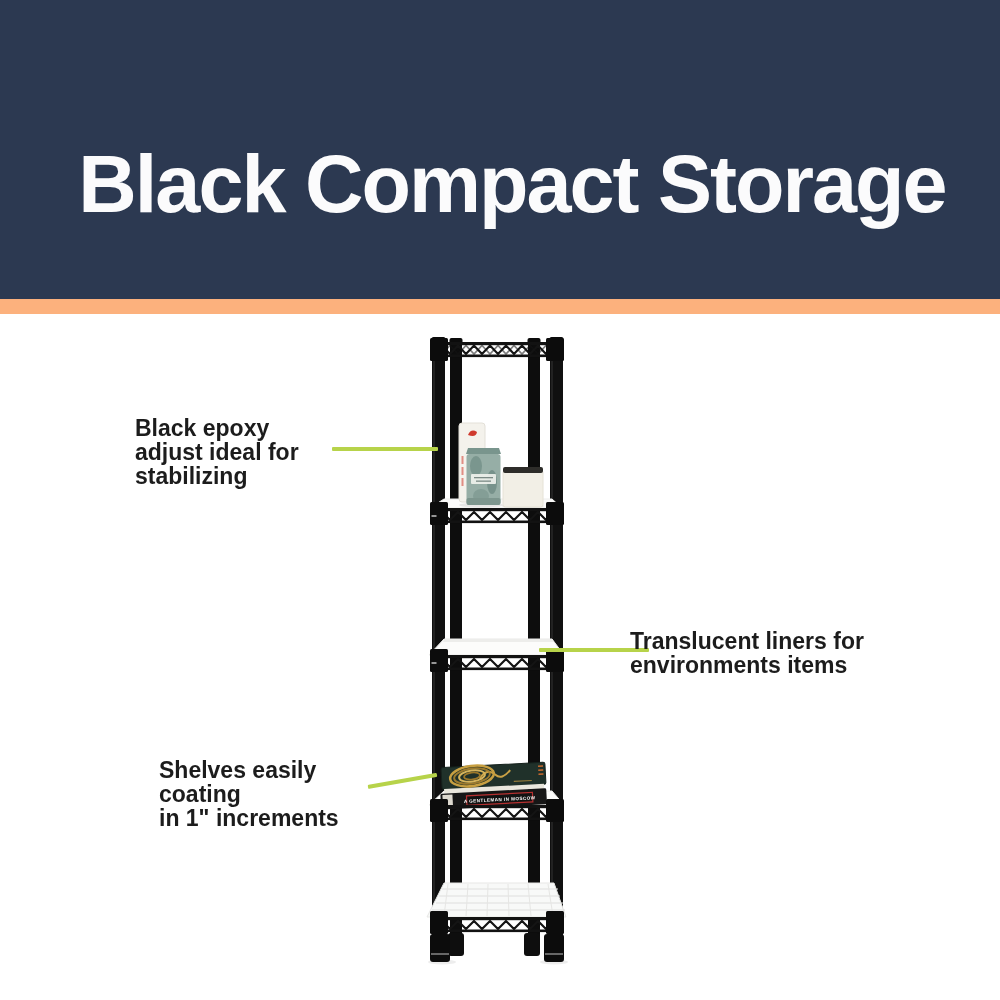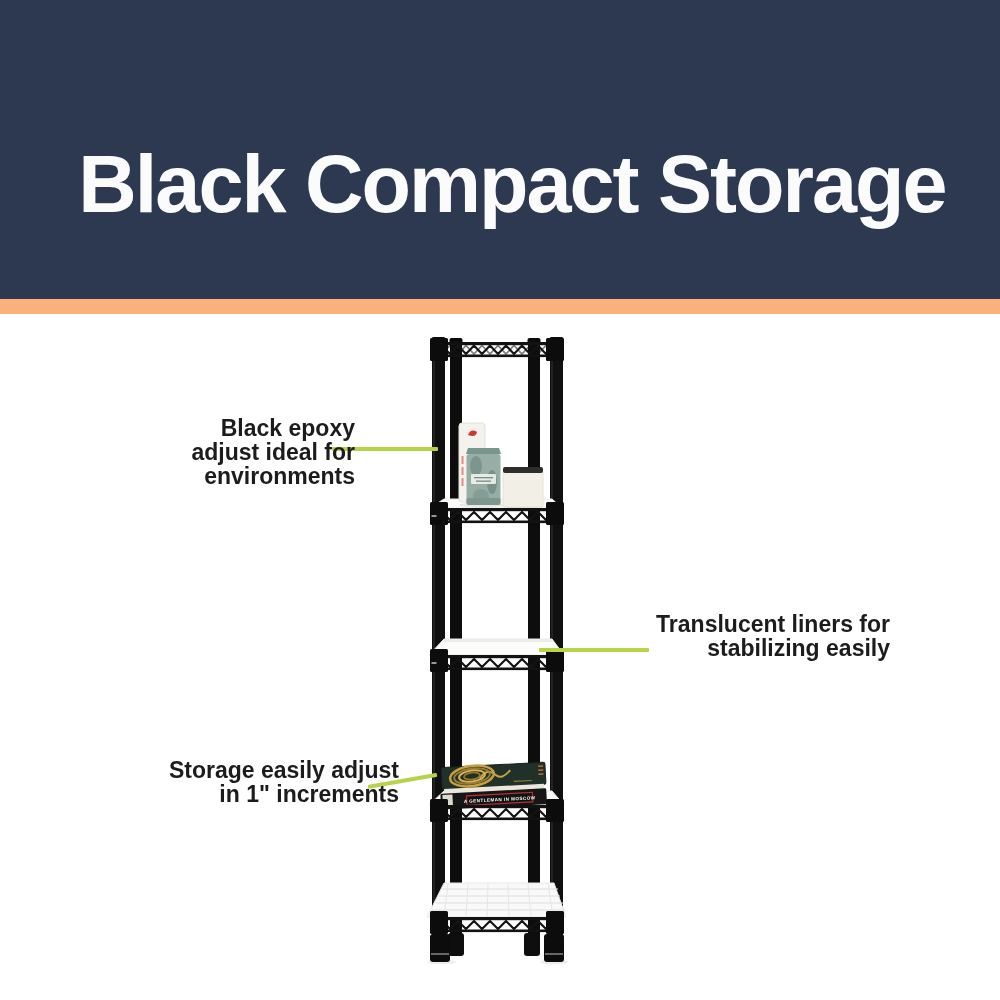--- a/index.html
+++ b/index.html
@@ -9,25 +9,25 @@
   }
   .banner{position:absolute;left:0;top:0;width:1000px;height:299px;background:#2c3951;}
   .banner h1{
     margin:12px;position:absolute;top:132px;left:0;width:100%;
     text-align:center;font-size:81px;line-height:81px;font-weight:700;
     color:#fbfbfc;letter-spacing:-2px;white-space:nowrap;
   }
   .stripe{position:absolute;left:0;top:299px;width:1000px;height:15px;background:#fcb17d;}
   .callout{
     position:absolute;color:#1c1c1c;font-size:23px;line-height:24px;
-    font-weight:600;text-align:right;z-index:6;
+    font-weight:600;text-align:left;z-index:6;
   }
   .callout span{display:block;}
   .c1{left:135px;top:416px;width:220px;}
-  .c2{left:630px;top:612px;width:260px;}
+  .c2{left:630px;top:629px;width:260px;}
   .c3{left:159px;top:758px;width:240px;}
   .pointer{position:absolute;height:4px;background:#b7d34a;z-index:5;border-radius:1px;}
   .p1{left:332px;top:447px;width:106px;}
   .p2{left:539px;top:648px;width:110px;}
   .p3{left:368px;top:785px;width:70px;transform:rotate(-10deg);transform-origin:left center;}
   .shelf-svg{position:absolute;left:418px;top:336px;z-index:2;}
 </style>
 </head>
 <body>
 
@@ -171,29 +171,29 @@
       <rect x="12" y="598" width="20" height="28" rx="3" fill="#0c0c0c"></rect>
       <rect x="126" y="598" width="20" height="28" rx="3" fill="#0c0c0c"></rect>
       <rect x="13" y="617" width="18" height="2" fill="#8f8f8f" opacity="0.7"></rect>
       <rect x="127" y="617" width="18" height="2" fill="#8f8f8f" opacity="0.7"></rect>
     </g>
   </svg>
 
   <div class="callout c1">
     <span>Black epoxy</span>
     <span>adjust ideal for</span>
-    <span>environments</span>
+    <span>stabilizing</span>
   </div>
   <div class="pointer p1"></div>
 
   <div class="callout c2">
     <span>Translucent liners for</span>
-    <span>stabilizing easily</span>
+    <span>environments items</span>
   </div>
   <div class="pointer p2"></div>
 
   <div class="callout c3">
-    <span>Storage easily adjust</span>
+    <span>Shelves easily coating</span>
     <span>in 1" increments</span>
   </div>
   <div class="pointer p3"></div>
 
 </div>
 
 </body></html>

